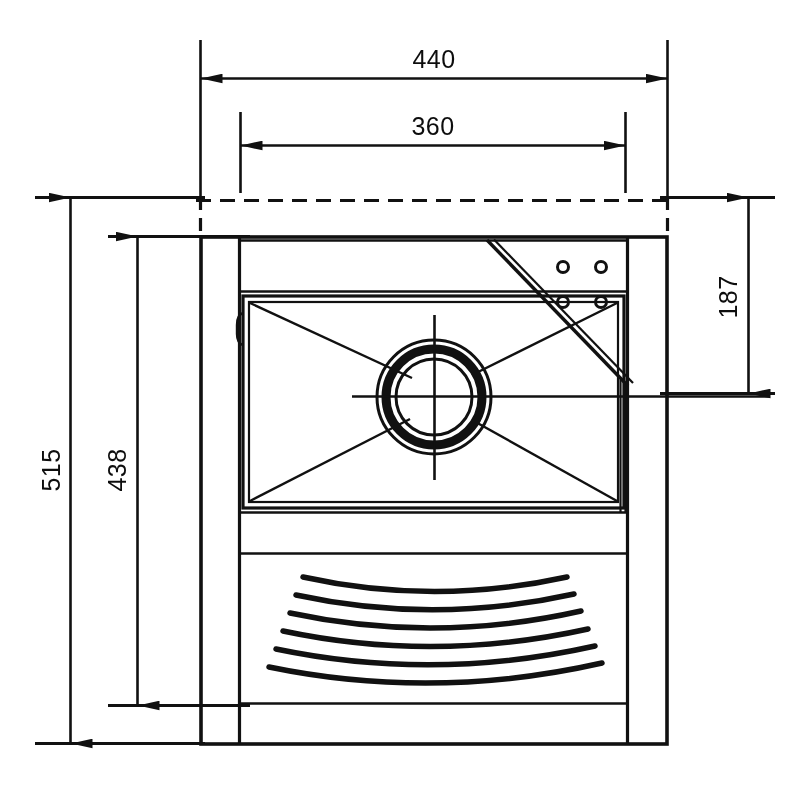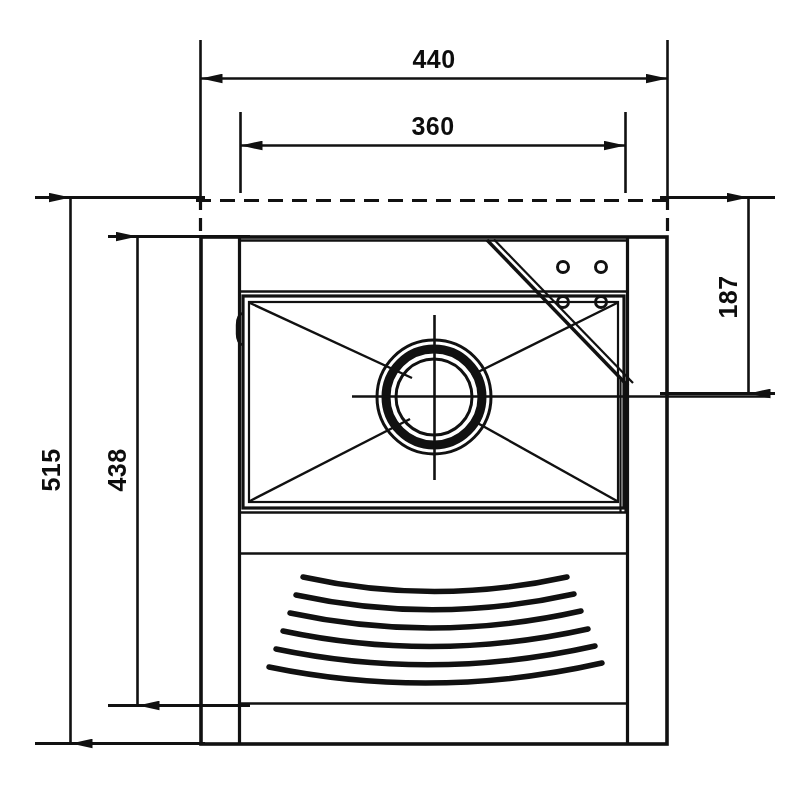--- a/index.html
+++ b/index.html
@@ -10,21 +10,20 @@
   }
   body {
     font-family: "Liberation Sans", sans-serif;
   }
   #drawing-root {
     position: relative;
     width: 800px;
     height: 800px;
     background: #ffffff;
     overflow: hidden;
-    font-weight: bold;
   }
   svg#tech-drawing {
     display: block;
     width: 800px;
     height: 800px;
   }
   .dim-text {
     font-family: "Liberation Sans", sans-serif;
     font-size: 25px;
     fill: #0d0d0d;

